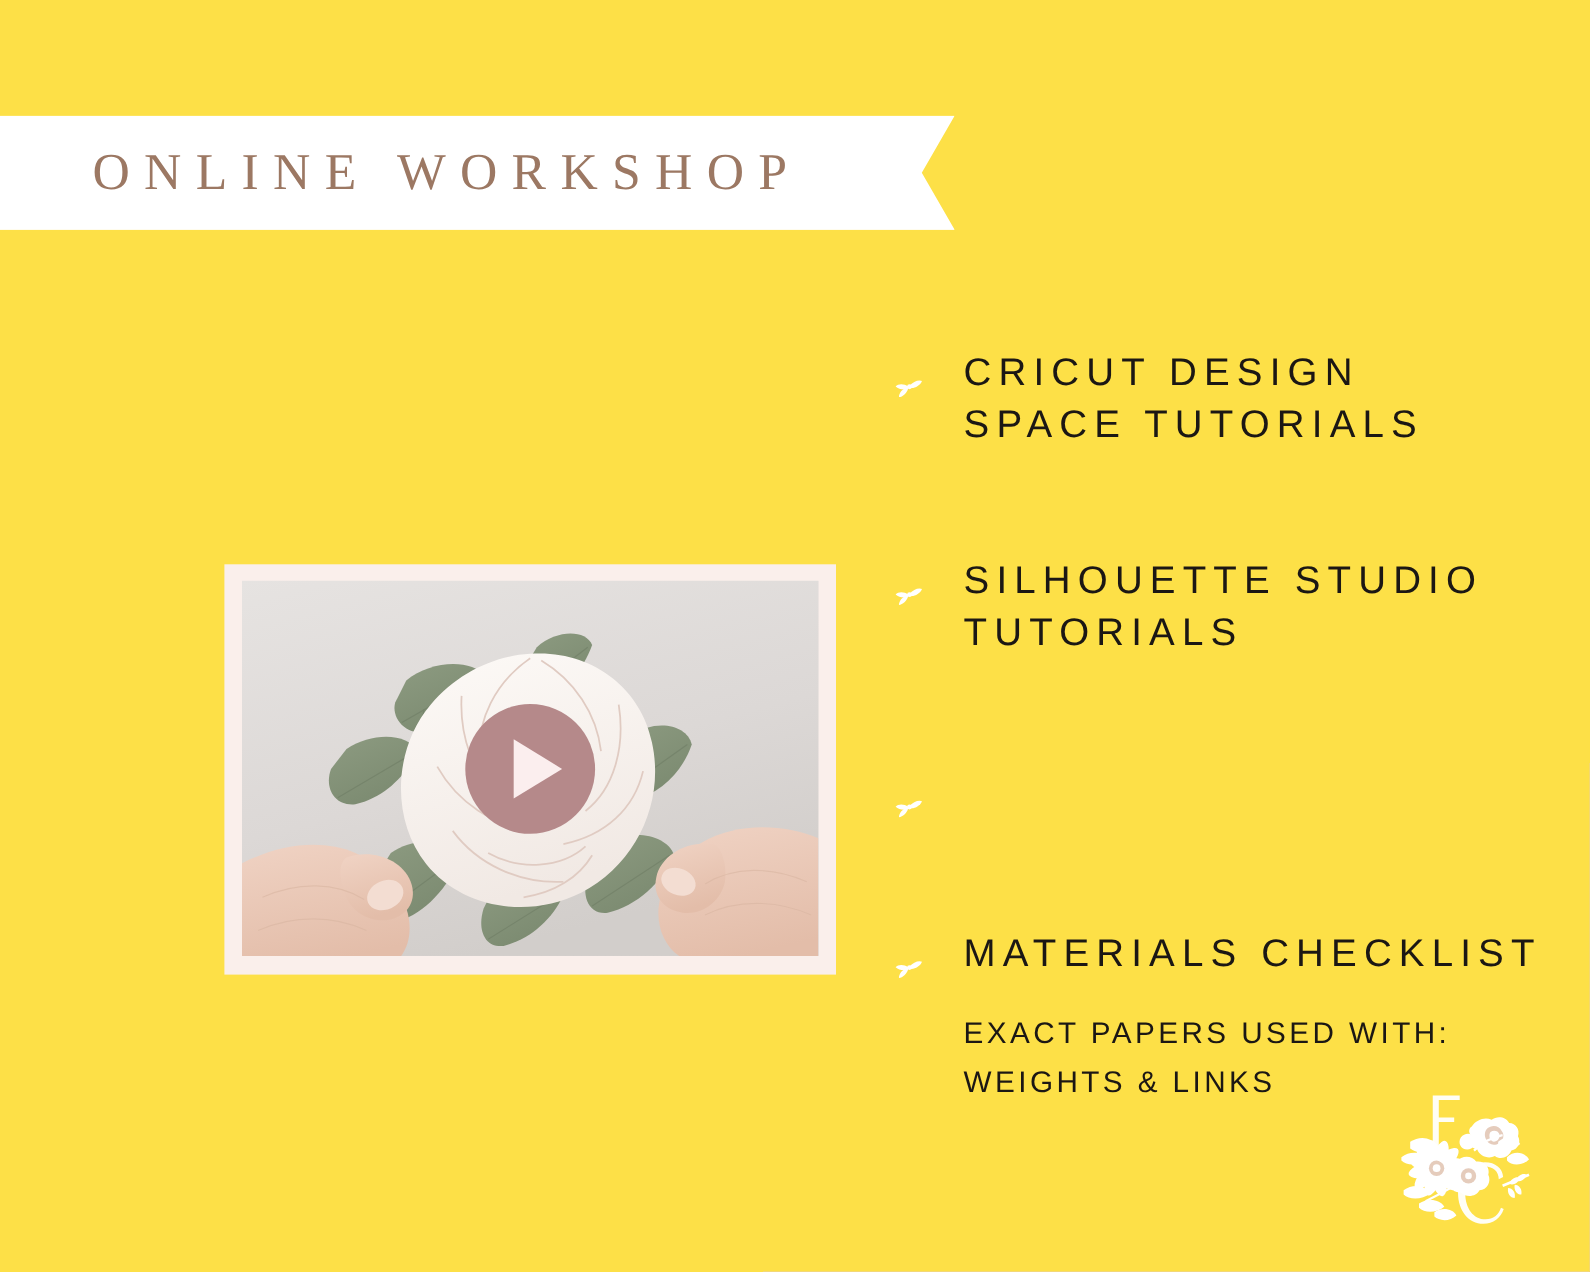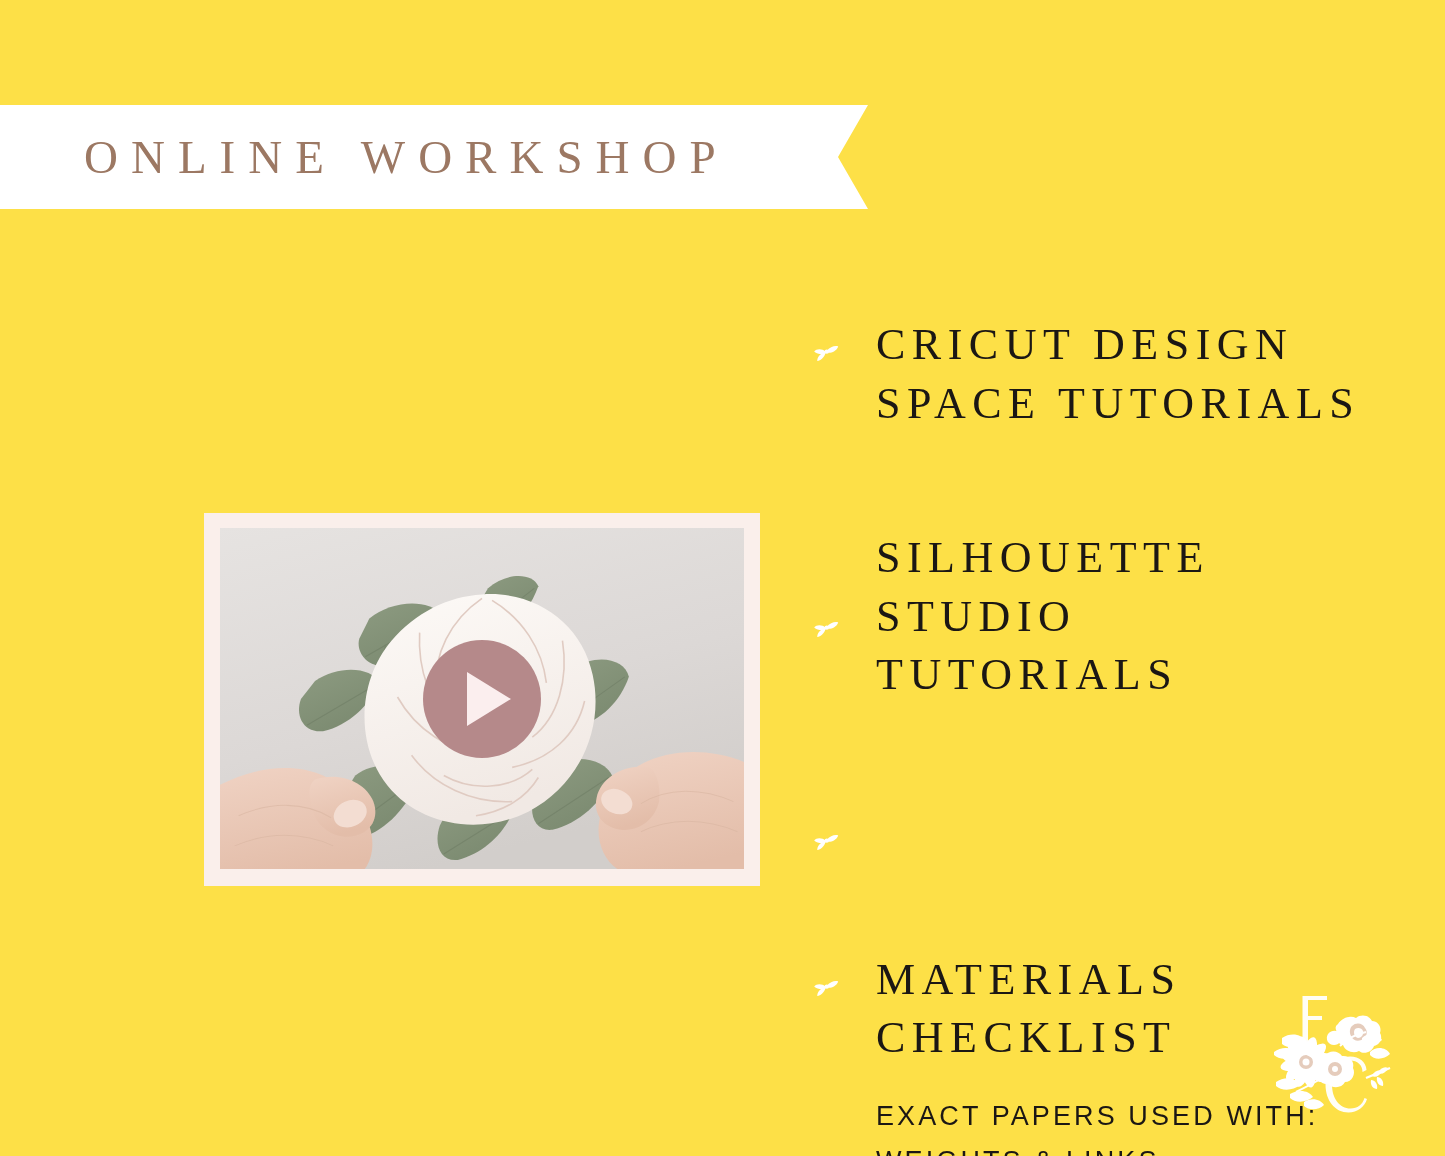--- a/index.html
+++ b/index.html
@@ -103,38 +103,38 @@
     left: 812px;
     top: 300px;
     width: 610px;
   }
   .feature-item {
     position: relative;
     display: flex;
     align-items: flex-start;
   }
   .feature-item.i0 { margin-top: 16px; }
-  .feature-item.i1 { margin-top: 96px; align-items: center; }
+  .feature-item.i1 { margin-top: 96px; }
   .feature-item.i2 { margin-top: 100px; }
   .feature-item.i3 { margin-top: 96px; }
 
   .bullet {
     flex: 0 0 auto;
     width: 28px;
     height: 28px;
     margin-top: 22px;
     margin-right: 36px;
   }
   .bullet svg { display: block; width: 28px; height: 28px; }
 
   .feature-text {
     flex: 1 1 auto;
     color: #1b1714;
-    font-family: Liberation Serif, serif;
-    font-size: 44px;
+    font-family: Liberation Sans, sans-serif;
+    font-size: 35px;
     font-weight: 400;
     letter-spacing: 6.5px;
     line-height: 1.33;
     text-transform: uppercase;
     white-space: pre-line;
   }
   .feature-sub {
     margin-top: 26px;
     color: #1b1714;
     font-family: "Liberation Sans", sans-serif;

